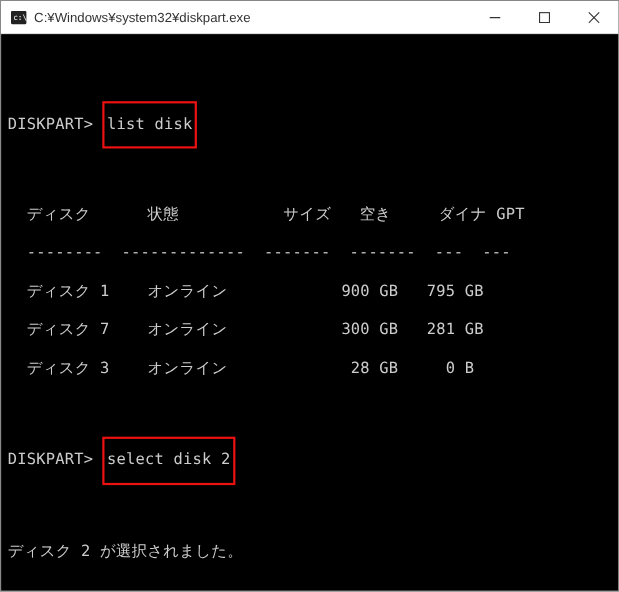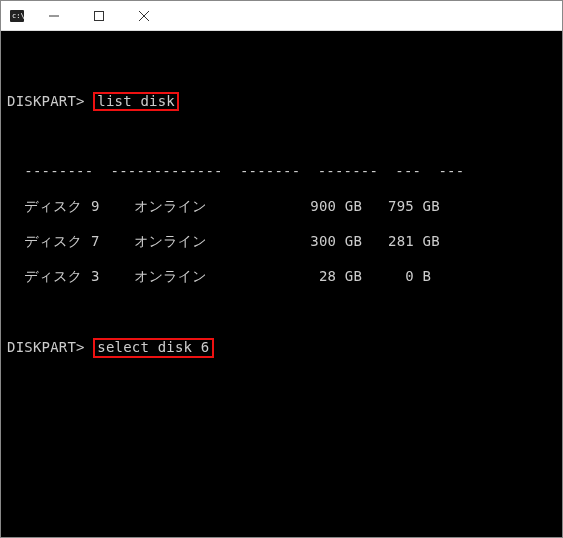--- a/index.html
+++ b/index.html
@@ -63,37 +63,38 @@
     font-size: 14px;
     line-height: 1.25;
     padding: 8px 6px 0 6px;
     white-space: pre;
     overflow: hidden;
     letter-spacing: 0.2px;
   }
   .row { display: block; white-space: pre; }
   .hl {
     border: 2px solid #e11;
-    padding: 0 2px;
+    padding: 12px 2px;
     display: inline-block;
     line-height: 1.1;
   }
   @keyframes blink { 50% { opacity: 0; } }
 </style>
 </head>
 <body>
 
 <div class="window">
   <div class="titlebar">
     <span class="title-icon">
       <svg width="16" height="16" viewBox="0 0 16 16">
         <rect x="1" y="2" width="14" height="12" rx="1" fill="#222"></rect>
         <text x="3" y="10" font-size="7" fill="#fff" font-family="monospace">c:\</text>
       </svg>
     </span>
+    <span class="title-text">C:¥Windows¥system32¥diskpart.exe</span>
     <div class="win-controls">
       <div class="win-btn">
         <svg width="10" height="10">
             <line x1="0" y1="5" x2="10" y2="5" stroke="#333" stroke-width="1"></line>
           </svg>
       </div>
       <div class="win-btn">
         <svg width="10" height="10">
             <rect x="0.5" y="0.5" width="9" height="9" fill="none" stroke="#333" stroke-width="1"></rect>
           </svg>
@@ -104,27 +105,29 @@
             <line x1="10" y1="0" x2="0" y2="10" stroke="#333" stroke-width="1"></line>
           </svg>
       </div>
     </div>
   </div>
 
   <div class="terminal">
 <span class="row"> </span>
 <span class="row"><span>DISKPART&gt;</span> <span class="hl">list disk</span></span>
 <span class="row"> </span>
+<span class="row">  <span>ディスク</span>      <span>状態</span>           <span>サイズ</span>   <span>空き</span>     <span>ダイナ</span> <span>GPT</span></span>
 <span class="row">  --------  -------------  -------  -------  ---  ---</span>
-<span class="row">  <span>ディスク 9</span>    <span>オンライン</span>            <span>900 GB</span>   <span>795 GB</span></span>
+<span class="row">  <span>ディスク 1</span>    <span>オンライン</span>            <span>900 GB</span>   <span>795 GB</span></span>
 <span class="row">  <span>ディスク 7</span>    <span>オンライン</span>            <span>300 GB</span>   <span>281 GB</span></span>
 <span class="row">  <span>ディスク 3</span>    <span>オンライン</span>            <span> 28 GB</span>   <span>  0 B </span></span>
 <span class="row"> </span>
-<span class="row"><span>DISKPART&gt;</span> <span class="hl">select disk 6</span></span>
+<span class="row"><span>DISKPART&gt;</span> <span class="hl">select disk 2</span></span>
 <span class="row"> </span>
+<span class="row">ディスク 2 が選択されました。</span>
 <span class="row"> </span>
 
 
 
 
 
 
 
 
 

